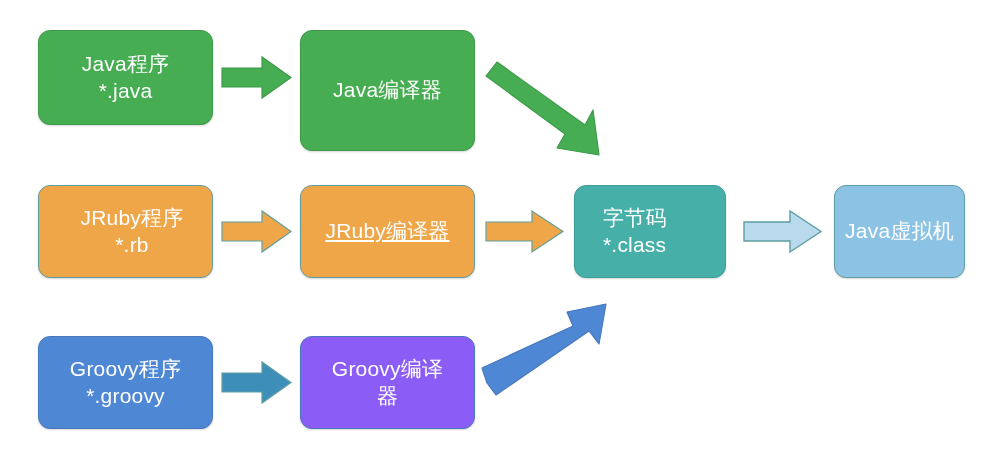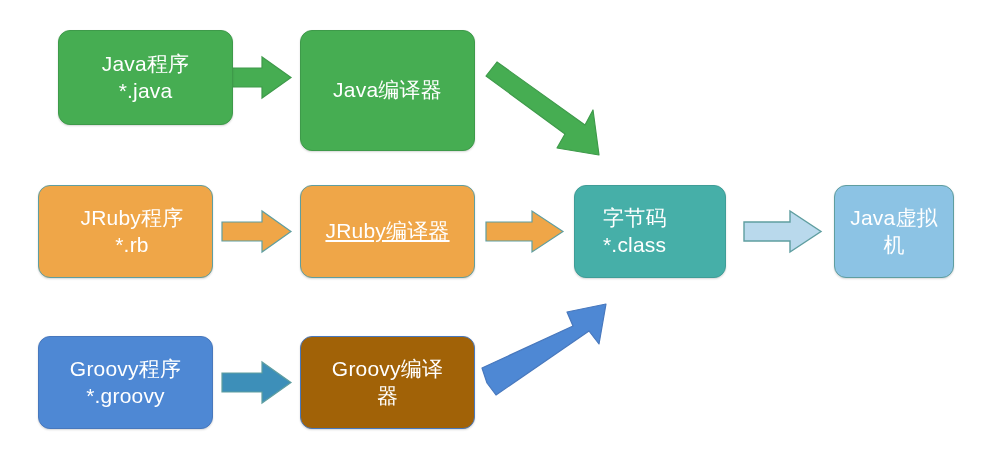--- a/index.html
+++ b/index.html
@@ -98,21 +98,21 @@
       <polygon points="0,13 40,13 40,2 69,22.5 40,43 40,32 0,32" fill="#3d8fb9" stroke="#5f9ea0" stroke-width="1.2"></polygon>
     </svg>
   </div>
 
   <div class="arrow" style="left:482px; top:298px; width:125px; height:100px;">
     <svg width="125" height="100" viewBox="0 0 125 100">
       <polygon points="5,85 0,70 91,28 85,14 124,6 117,46 107,33 14,97" fill="#4e88d4" stroke="#4878bd" stroke-width="1.2" stroke-linejoin="round"></polygon>
     </svg>
   </div>
 
-  <div class="node" style="left:38px; top:30px; width:175px; height:95px; background:#46ad52; border:1.5px solid #3e9a4a;margin-left:20px;">
+  <div class="node" style="left:38px; top:30px; width:175px; height:95px; background:#46ad52; border:1.5px solid #3e9a4a;">
     <span class="label">Java程序
 *.java</span>
   </div>
 
   <div class="node" style="left:300px; top:30px; width:175px; height:121px; background:#46ad52; border:1.5px solid #3e9a4a;">
     <span class="label">Java编译器</span>
   </div>
 
   <div class="node" style="left:38px; top:185px; width:175px; height:93px; background:#efa648; border:1.5px solid #5f9ea0;padding-left:23px;">
     <span class="label">JRuby程序
@@ -121,27 +121,27 @@
 
   <div class="node" style="left:300px; top:185px; width:175px; height:93px; background:#efa648; border:1.5px solid #5f9ea0;text-decoration:underline;">
     <span class="label">JRuby编译器</span>
   </div>
 
   <div class="node align-left" style="left:574px; top:185px; width:152px; height:93px; background:#46afa8; border:1.5px solid #3f9d97;">
     <span class="label">字节码
 *.class</span>
   </div>
 
-  <div class="node" style="left:834px; top:185px; width:120px; height:93px; background:#8cc3e4; border:1.5px solid #5f9ea0;">
+  <div class="node" style="left:834px; top:185px; width:131px; height:93px; background:#8cc3e4; border:1.5px solid #5f9ea0;">
     <span class="label">Java虚拟机</span>
   </div>
 
   <div class="node" style="left:38px; top:336px; width:175px; height:93px; background:#4e88d4; border:1.5px solid #4878bd;">
     <span class="label">Groovy程序
 *.groovy</span>
   </div>
 
-  <div class="node" style="left:300px; top:336px; width:175px; height:93px; background:#a16207; border:1.5px solid #4878bd;">
+  <div class="node" style="left:300px; top:336px; width:175px; height:93px; background:#8b5cf6; border:1.5px solid #4878bd;">
     <span class="label">Groovy编译
 器</span>
   </div>
 
 </div>
 
 </body></html>

